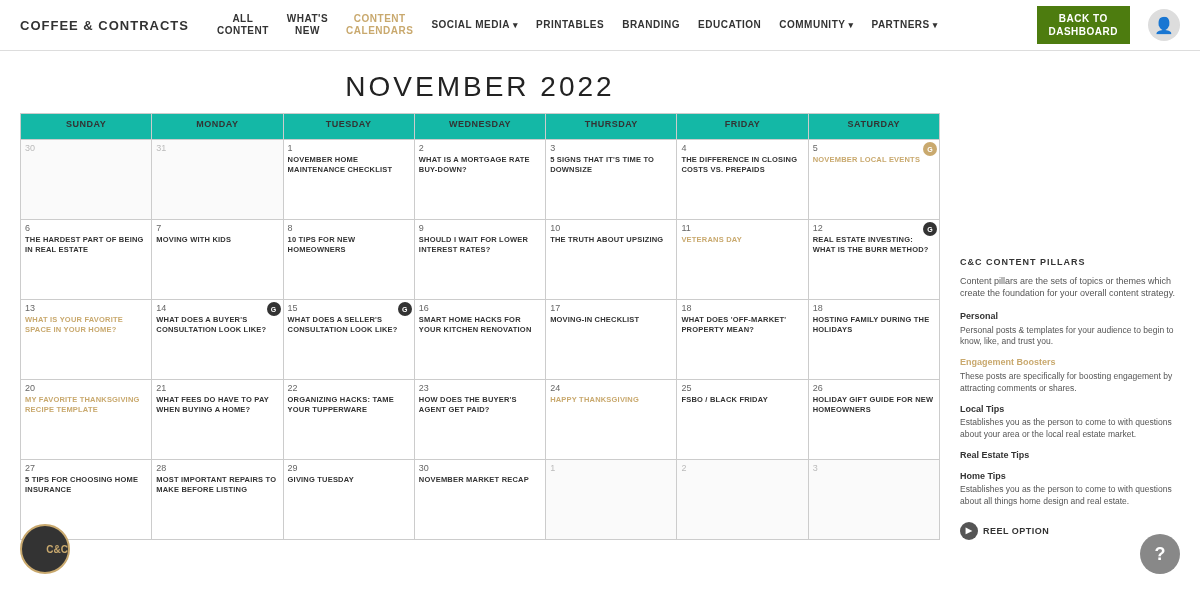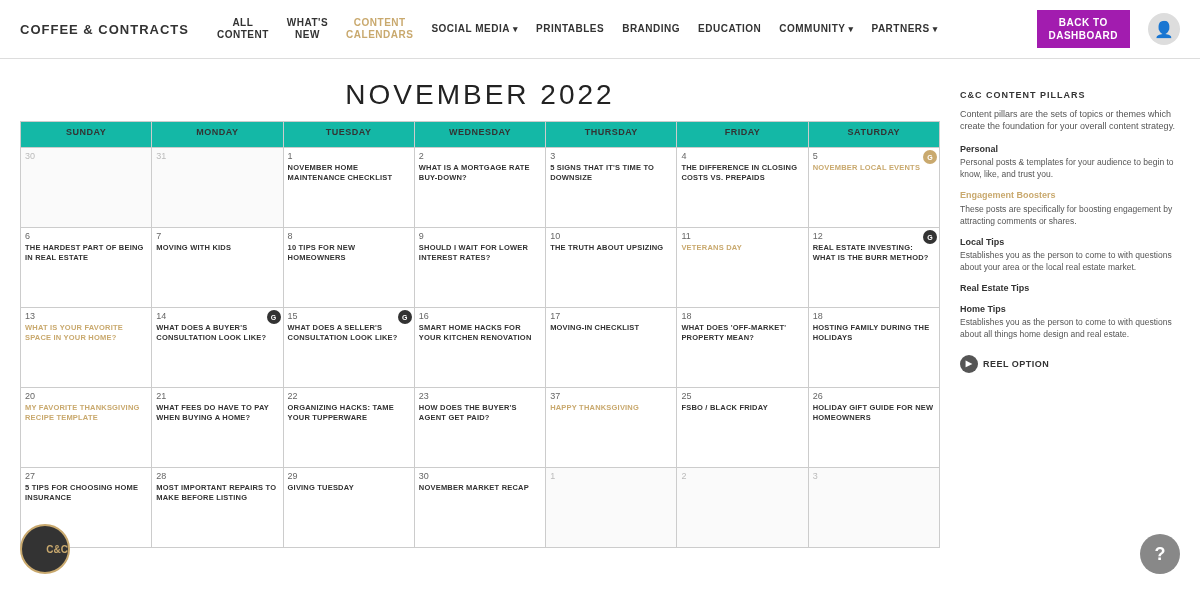--- a/index.html
+++ b/index.html
@@ -1,51 +1,51 @@
 <!DOCTYPE html>
 <html><head>
   <meta charset="utf-8">
   <style>
     * { box-sizing: border-box; margin: 0; padding: 0; }
     body { font-family: Arial, sans-serif; background: #fff; color: #333; font-size: 13px; }
 
     
     .navbar {
-      display: flex; align-items: center; height: 59px;
+      display: flex; align-items: center; height: 51px;
       border-bottom: 1px solid #ddd; padding: 8px 20px; gap: 18px;
       background: #fff;
     }
     .nav-logo {
       font-weight: 900; font-size: 13px; letter-spacing: 1px;
       text-transform: uppercase; white-space: nowrap; margin-right: 10px;
     }
     .nav-item {
       font-size: 10px; text-transform: uppercase; letter-spacing: 0.5px;
       cursor: pointer; color: #333; white-space: nowrap; font-weight: 600;
       line-height: 1.2; text-align: center;
     }
     .nav-item.highlight { color: #c9a96e; }
     .nav-item-with-arrow::after { content: ' ▾'; font-size: 9px; }
     .nav-btn-back {
-      background: #a21caf; color: #fff; padding: 6px 12px;
+      background: #4d7c0f; color: #fff; padding: 6px 12px;
       font-size: 10px; font-weight: 700; letter-spacing: 0.5px;
       text-transform: uppercase; cursor: pointer; white-space: nowrap;
       line-height: 1.3; text-align: center; margin-left: auto;
     }
     .nav-avatar {
       width: 32px; height: 32px; border-radius: 50%;
       background: #ddd; display: flex; align-items: center; justify-content: center;
       font-size: 16px; color: #888; cursor: pointer;
     }
     .nav-spacer { flex: 1; }
 
     
     .main-container {
       display: flex; padding: 20px 20px 10px;
-      gap: 20px; max-width: 1200px; margin: 0 auto;
+      gap: 20px; max-width: 1200px; margin: 0 auto; align-items: flex-end;
     }
 
     
     .calendar-section { flex: 1; min-width: 0; }
     .page-title {
       text-align: center; font-size: 28px; font-weight: 400;
       letter-spacing: 3px; text-transform: uppercase; margin-bottom: 10px;
       color: #222;
     }
     .calendar-subtitle {
@@ -208,21 +208,21 @@
             <td><span class="cell-num">16</span><span class="cell-content">SMART HOME HACKS FOR YOUR KITCHEN RENOVATION</span></td>
             <td><span class="cell-num">17</span><span class="cell-content">MOVING-IN CHECKLIST</span></td>
             <td><span class="cell-num">18</span><span class="cell-content">WHAT DOES 'OFF-MARKET' PROPERTY MEAN?</span></td>
             <td><span class="cell-num">18</span><span class="cell-content">HOSTING FAMILY DURING THE HOLIDAYS</span></td>
           </tr>
           <tr>
             <td><span class="cell-num">20</span><span class="cell-content gold">MY FAVORITE THANKSGIVING RECIPE TEMPLATE</span></td>
             <td><span class="cell-num">21</span><span class="cell-content">WHAT FEES DO HAVE TO PAY WHEN BUYING A HOME?</span></td>
             <td><span class="cell-num">22</span><span class="cell-content">ORGANIZING HACKS: TAME YOUR TUPPERWARE</span></td>
             <td><span class="cell-num">23</span><span class="cell-content">HOW DOES THE BUYER'S AGENT GET PAID?</span></td>
-            <td><span class="cell-num">37</span><span class="cell-content holiday">HAPPY THANKSGIVING</span></td>
+            <td><span class="cell-num">24</span><span class="cell-content holiday">HAPPY THANKSGIVING</span></td>
             <td><span class="cell-num">25</span><span class="cell-content">FSBO / BLACK FRIDAY</span></td>
             <td><span class="cell-num">26</span><span class="cell-content">HOLIDAY GIFT GUIDE FOR NEW HOMEOWNERS</span></td>
           </tr>
           <tr>
             <td><span class="cell-num">27</span><span class="cell-content">5 TIPS FOR CHOOSING HOME INSURANCE</span></td>
             <td><span class="cell-num">28</span><span class="cell-content">MOST IMPORTANT REPAIRS TO MAKE BEFORE LISTING</span></td>
             <td><span class="cell-num">29</span><span class="cell-content">GIVING TUESDAY</span></td>
             <td><span class="cell-num">30</span><span class="cell-content">NOVEMBER MARKET RECAP</span></td>
             <td style="background: rgb(250, 250, 250);">
               <span class="cell-num cell-muted">1</span>

